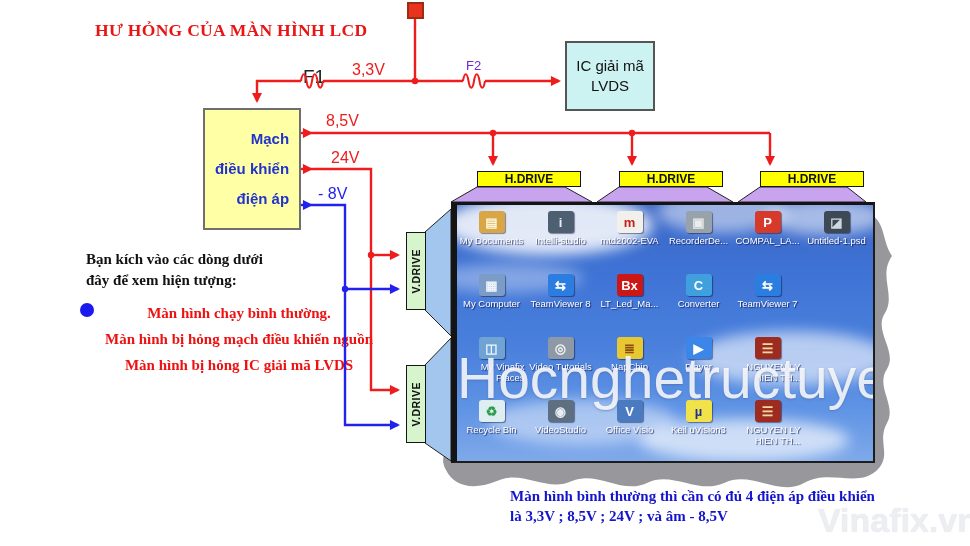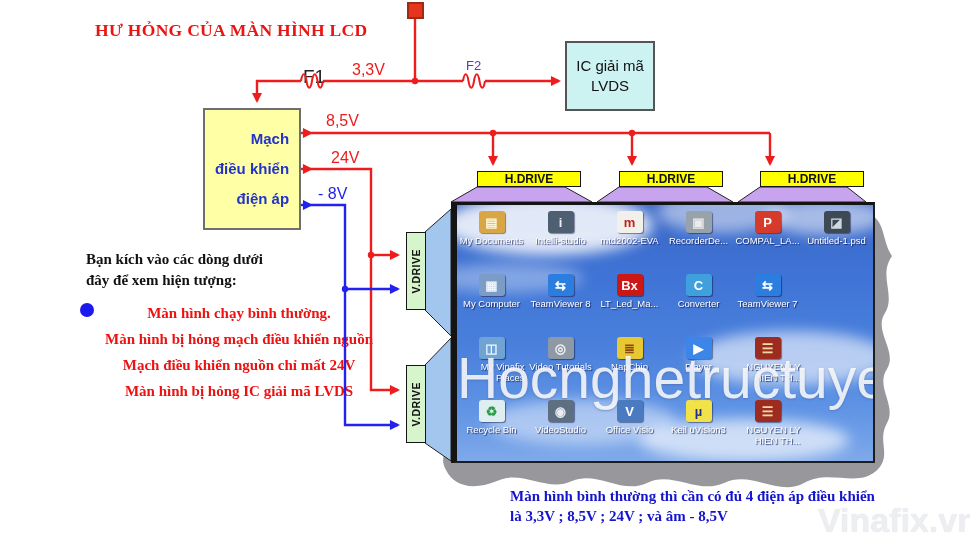--- a/index.html
+++ b/index.html
@@ -174,21 +174,20 @@
         <span>V.DRIVE</span>
       </div>
     </div>
 
   <div class="instructions">Bạn kích vào các dòng dưới
 đây để xem hiện tượng:</div>
   <div class="bullet"></div>
   <div class="menu">
       <div class="menu-item">Màn hình chạy bình thường.</div>
       <div class="menu-item">Màn hình bị hỏng mạch điều khiển nguồn</div>
-      <div class="menu-item">Mạch điều khiển nguồn chỉ mất 24V</div>
       <div class="menu-item">Màn hình bị hỏng IC giải mã LVDS</div>
     </div>
 
   <div class="screen">
     <div class="cloud cl1"></div>
     <div class="cloud cl2"></div>
     <div class="cloud cl3"></div>
     <div class="cloud cl4"></div>
     <div class="cloud cl5"></div>
     <div class="cloud cl6"></div>

